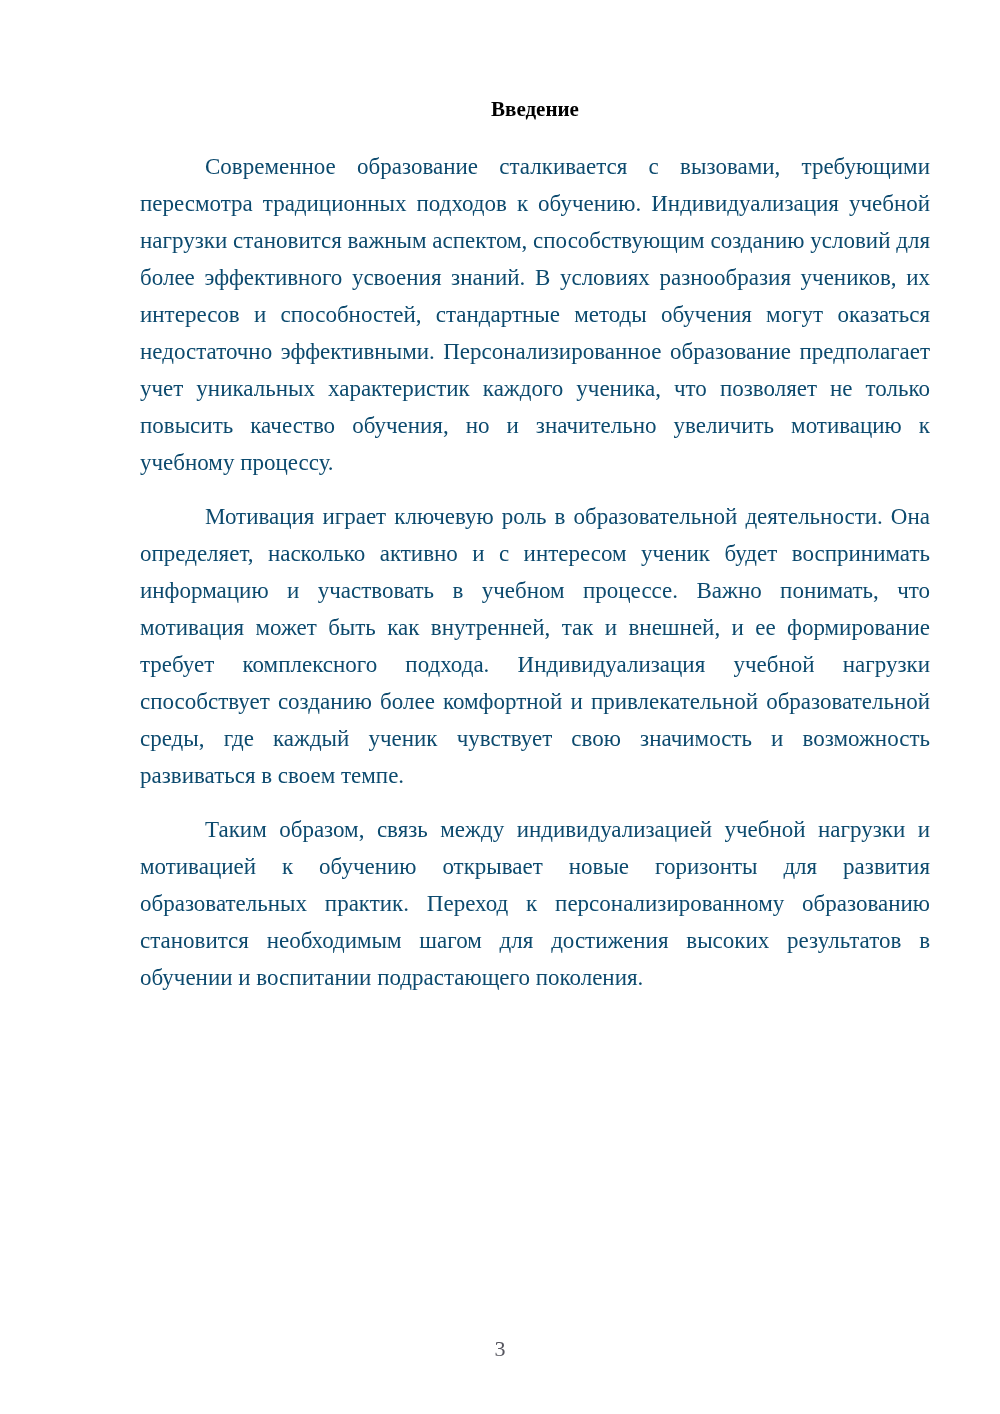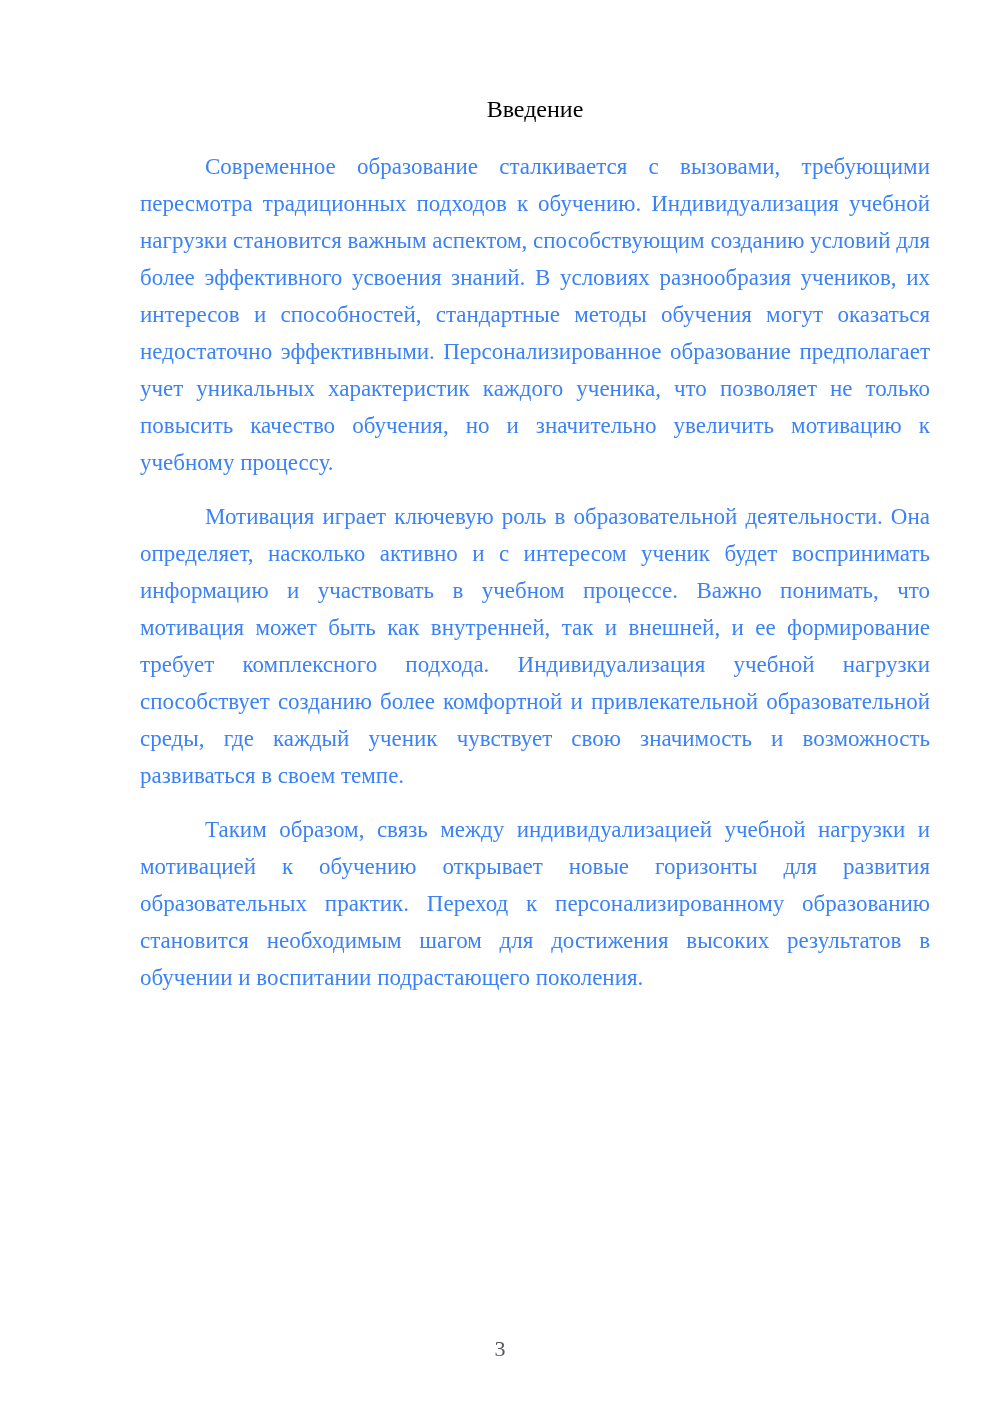--- a/index.html
+++ b/index.html
@@ -18,33 +18,33 @@
       box-sizing: border-box;
     }
     .content {
       position: absolute;
       top: 94px;
       left: 140px;
       width: 790px;
     }
     .doc-title {
       text-align: center;
-      font-weight: normal;
-      font-size: 24px;
+      font-weight: bold;
+      font-size: 21px;
       line-height: 30px;
       margin: 0 0 24px 0;
       color: #000000;
     }
     .doc-paragraph {
       text-align: justify;
       text-indent: 65px;
       font-size: 23px;
       line-height: 37px;
       margin: 0 0 17px 0;
-      color: #3b82f6;
+      color: #0c4a6e;
     }
     .page-number {
       position: absolute;
       left: 0;
       right: 0;
       bottom: 52px;
       text-align: center;
       font-size: 22px;
       line-height: 26px;
       color: #55555e;

